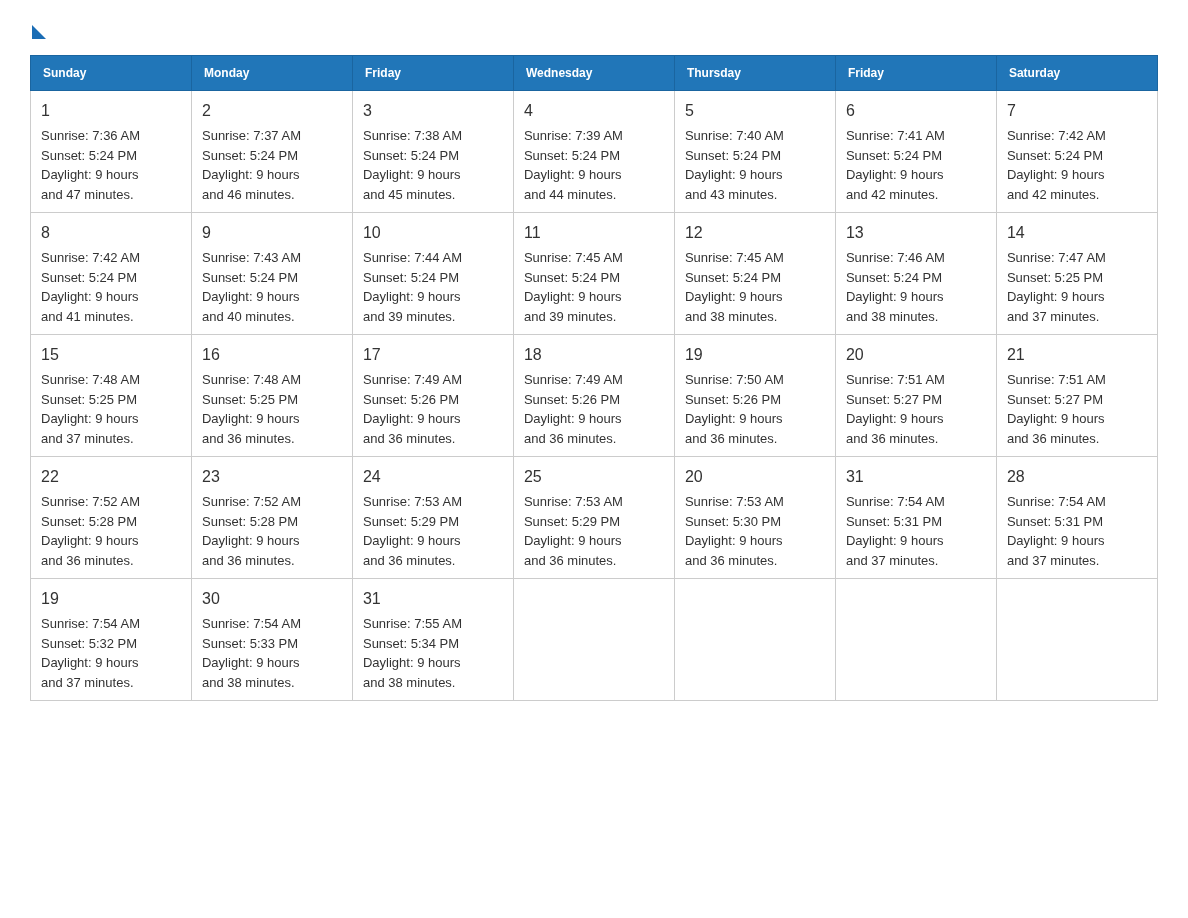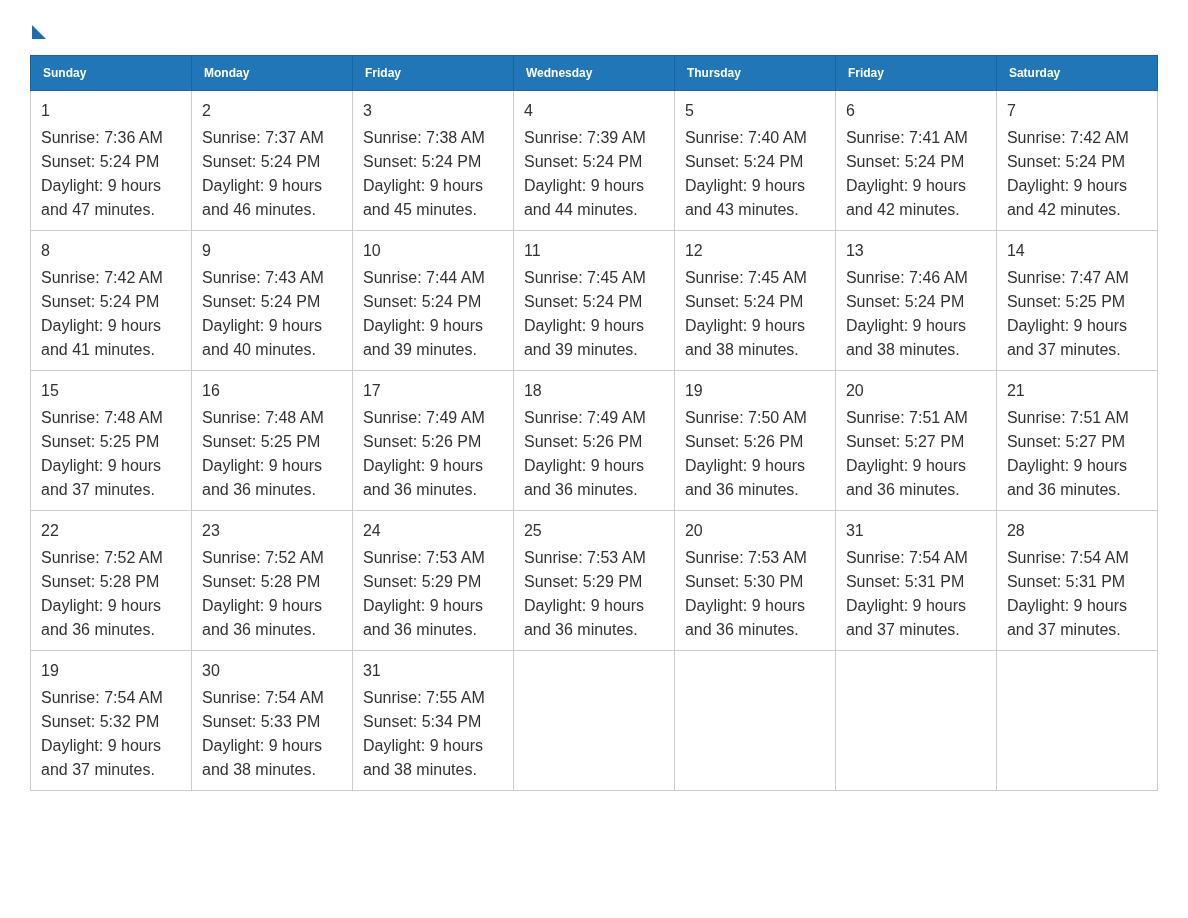--- a/index.html
+++ b/index.html
@@ -85,21 +85,21 @@
       min-height: 100px;
       line-height: 1.5;
     }
     .day-number {
       font-size: 16px;
       font-weight: normal;
       display: block;
       margin-bottom: 3px;
     }
     .day-info {
-      font-size: 16px;
+      font-size: 13px;
       color: #333;
       text-align: right;
     }
     tr:nth-child(even) td {
       background-color: #f7f7f7;
     }
     tr:nth-child(odd) td {
       background-color: #fff;
     }
     

